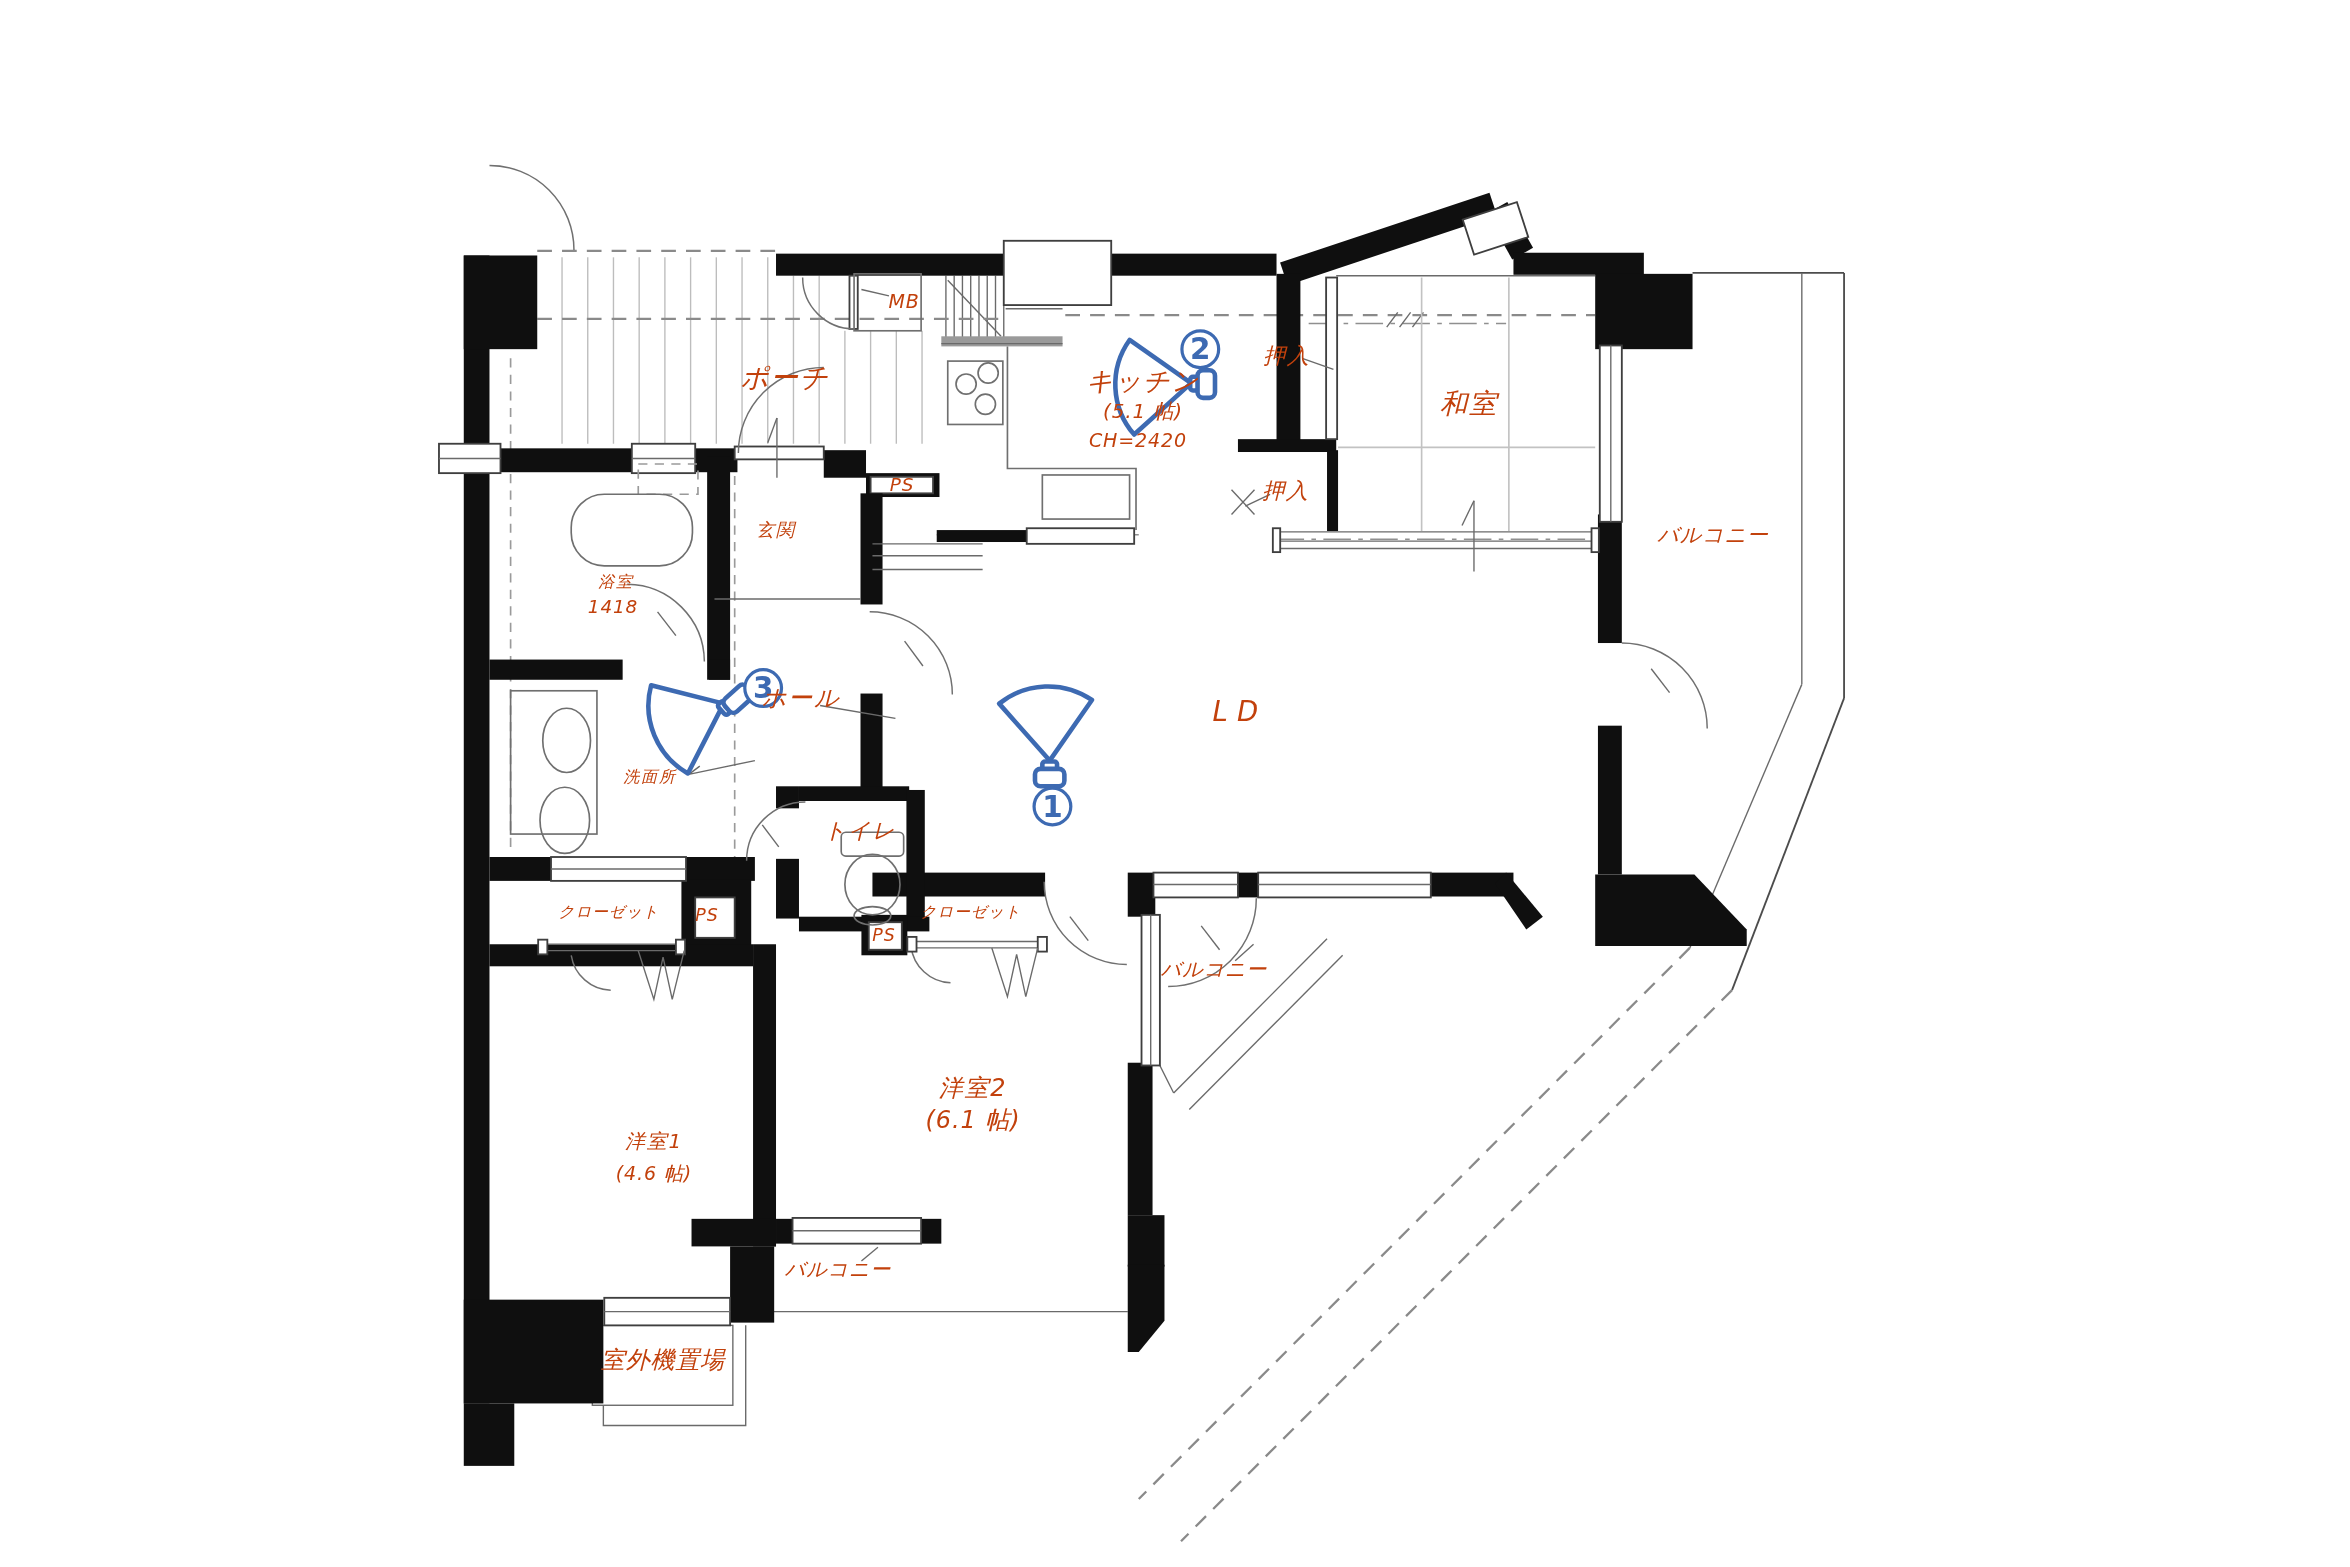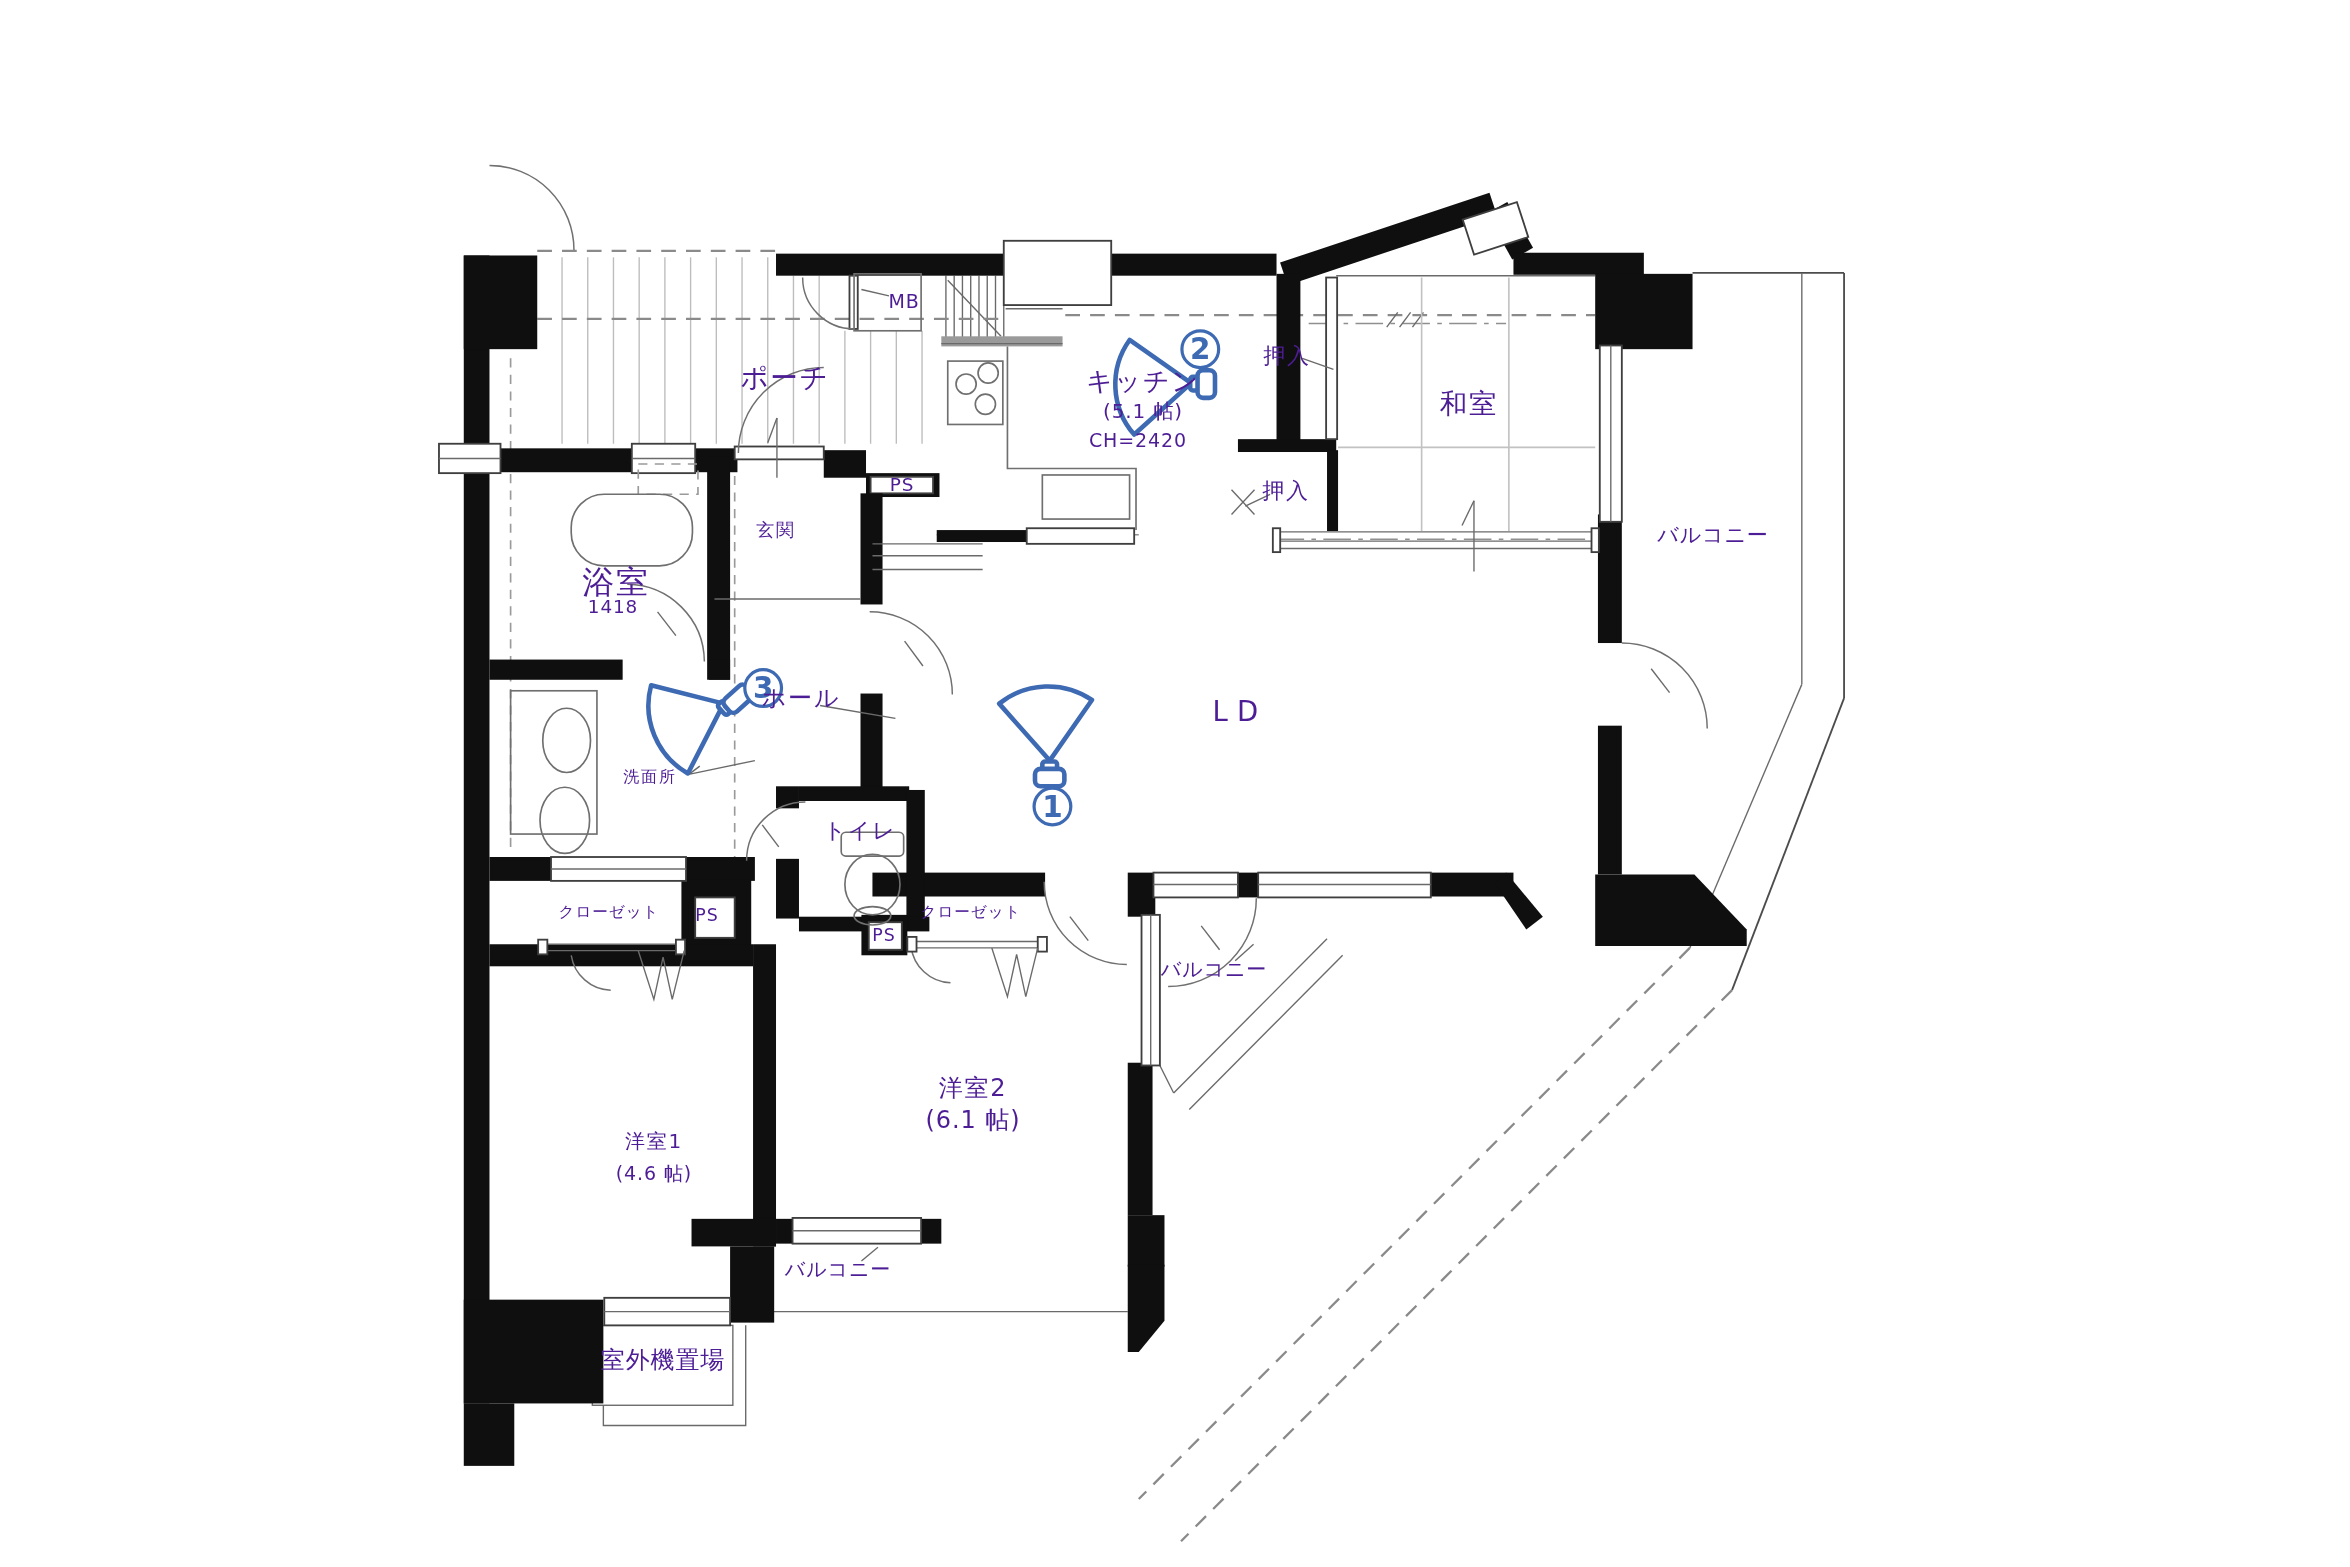--- a/index.html
+++ b/index.html
@@ -1,20 +1,20 @@
 <!DOCTYPE html>
 <html style="font-size:14.7px"><head>
 <meta charset="utf-8">
 <style>
   html,body{margin:0;padding:0;background:#ffffff;}
   .stage{position:relative;width:2351px;height:1568px;background:#ffffff;overflow:hidden;
          font-family:"DejaVu Sans","Liberation Sans",sans-serif;}
   .stage svg{position:absolute;left:0;top:0;}
-  .lbl{position:absolute;transform:translate(-50%,-50%);color:#4c1d95;white-space:nowrap;
-       letter-spacing:1.8px;line-height:1;}
+  .lbl{position:absolute;transform:translate(-50%,-50%);color:#c2410c;white-space:nowrap;
+       letter-spacing:1.8px;line-height:1;font-style:italic;}
   .lbl.small{letter-spacing:0.9px;}
   .wall{fill:#0f0f0f;stroke:none;}
   .thin{stroke:#4c4c4c;stroke-width:2;fill:none;}
   .thin15{stroke:#6a6a6a;stroke-width:1.5;fill:none;}
   .lite{stroke:#bdbdbd;stroke-width:1.5;fill:none;}
   .tat{stroke:#c2c2c2;stroke-width:1.8;fill:none;}
   .dash{stroke:#8a8a8a;stroke-width:2.5;fill:none;stroke-dasharray:16 11;}
   .dashsm{stroke:#9a9a9a;stroke-width:1.8;fill:none;stroke-dasharray:10 8;}
   .dadot{stroke:#8f8f8f;stroke-width:1.6;fill:none;stroke-dasharray:30 8 5 8;}
   .win{fill:#ffffff;stroke:#3f3f3f;stroke-width:2;}
@@ -348,21 +348,21 @@
   <div class="lbl small" style="left:904px;top:301px;font-size:19px">MB</div>
   <div class="lbl" style="left:1143px;top:381px;font-size:26px">キッチン</div>
   <div class="lbl small" style="left:1143px;top:411px;font-size:20px">(5.1 帖)</div>
   <div class="lbl small" style="left:1138px;top:440px;font-size:19px">CH=2420</div>
   <div class="lbl" style="left:1287px;top:356px;font-size:22px">押入</div>
   <div class="lbl" style="left:1286px;top:491px;font-size:22px">押入</div>
   <div class="lbl" style="left:1469px;top:404px;font-size:27.5px">和室</div>
   <div class="lbl small" style="left:1713px;top:535px;font-size:21px">バルコニー</div>
   <div class="lbl" style="left:776px;top:530px;font-size:18px">玄関</div>
   <div class="lbl small" style="left:902px;top:485px;font-size:18.4px">PS</div>
-  <div class="lbl" style="left:616px;top:582px;font-size:32px">浴室</div>
+  <div class="lbl" style="left:616px;top:582px;font-size:16px">浴室</div>
   <div class="lbl small" style="left:613px;top:607px;font-size:18.4px">1418</div>
   <div class="lbl" style="left:801px;top:698px;font-size:24px">ホール</div>
   <div class="lbl" style="left:650px;top:777px;font-size:16px">洗面所</div>
   <div class="lbl" style="left:860px;top:831px;font-size:22px">トイレ</div>
   <div class="lbl small" style="left:609px;top:913px;font-size:15.6px">クローゼット</div>
   <div class="lbl small" style="left:707px;top:916px;font-size:17.4px">PS</div>
   <div class="lbl small" style="left:884px;top:936px;font-size:17.4px">PS</div>
   <div class="lbl small" style="left:971px;top:913px;font-size:15.6px">クローゼット</div>
   <div class="lbl" style="left:654px;top:1141px;font-size:20px">洋室1</div>
   <div class="lbl small" style="left:654px;top:1173px;font-size:19px">(4.6 帖)</div>

